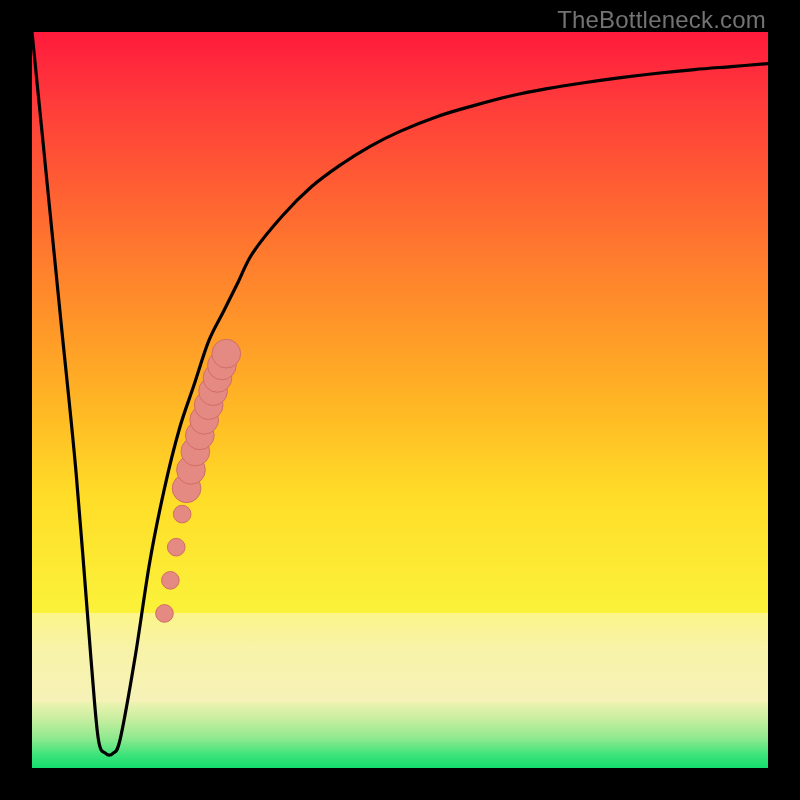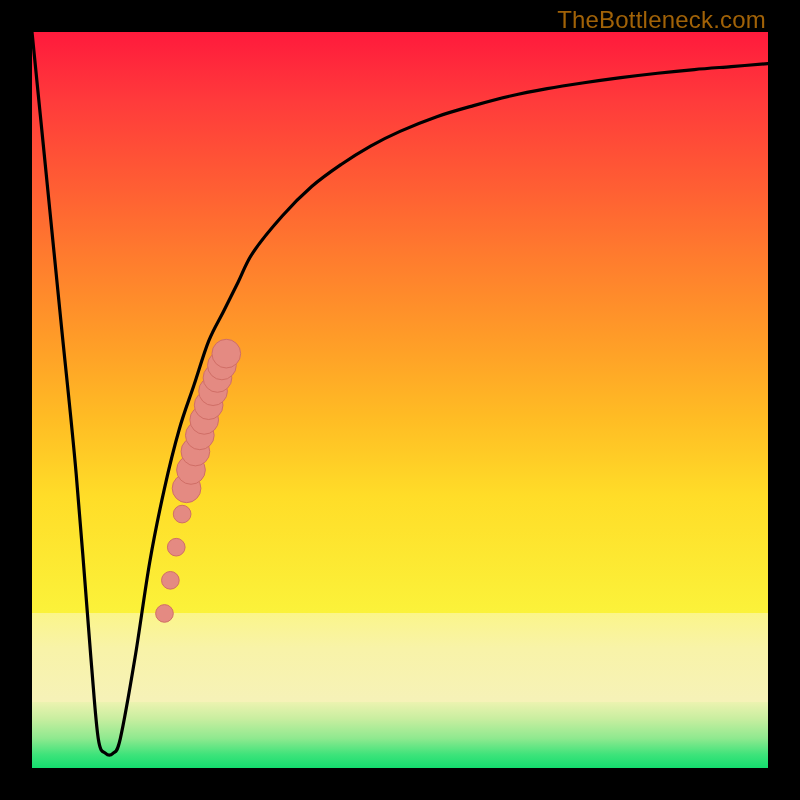--- a/index.html
+++ b/index.html
@@ -68,21 +68,21 @@
   .curve-svg, .points-svg {
     position: absolute;
     inset: 0;
     width: 100%;
     height: 100%;
   }
   .watermark {
     position: absolute;
     top: 6px;
     right: 34px;
-    color: #a16207;
+    color: #737373;
     font-size: 24px;
     font-weight: 400;
     letter-spacing: 0.2px;
     user-select: none;
   }
 </style>
 </head>
 <body>
 
 <div class="frame">

